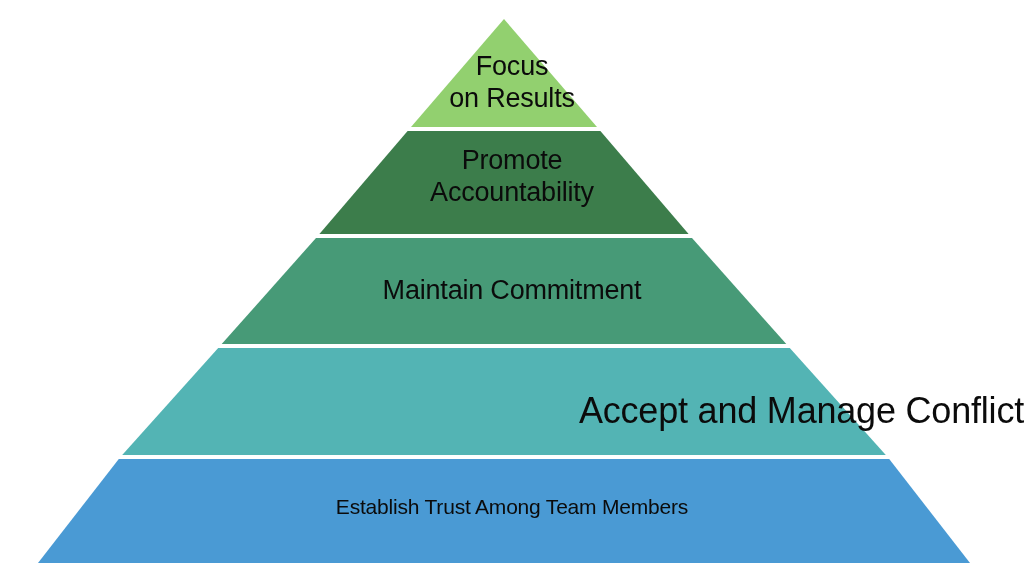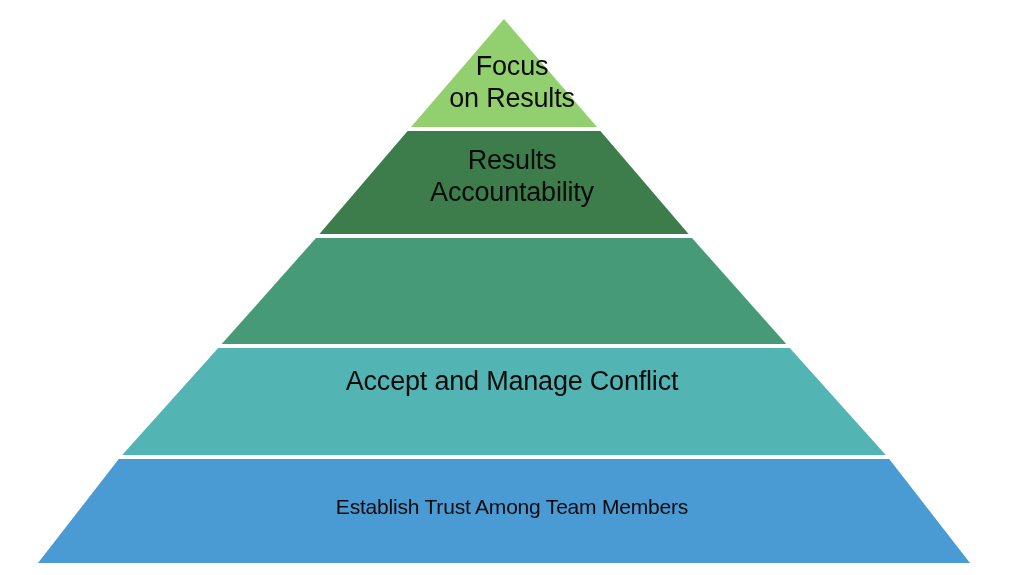--- a/index.html
+++ b/index.html
@@ -46,21 +46,21 @@
     color: #0b0b0b;
     font-family: "Liberation Sans", sans-serif;
     font-weight: 400;
     line-height: 1.18;
     letter-spacing: -0.2px;
     white-space: pre-line;
   }
   #tier-label-0 { top: 51px;  font-size: 27px; }
   #tier-label-1 { top: 145px; font-size: 27px; }
   #tier-label-2 { top: 275px; font-size: 27px; }
-  #tier-label-3 { top: 366px; font-size: 27px; }
+  #tier-label-3 { top: 390px; font-size: 36px; text-align: right; }
   #tier-label-4 { top: 495px; font-size: 21px; }
 </style>
 </head>
 <body>
 
 <div id="pyramid-diagram">
 
   <svg id="pyramid-svg" viewBox="0 0 1024 575">
 
     <polygon class="tier-shape" points="504,19 597,127 411,127" fill="#92D06F"></polygon>
@@ -70,19 +70,20 @@
     <polygon class="tier-shape" points="316,238 692,238 786.3,344 221.7,344" fill="#479A77"></polygon>
 
     <polygon class="tier-shape" points="218.2,348 789.8,348 885.8,455 122.2,455" fill="#53B4B4"></polygon>
 
     <polygon class="tier-shape" points="118.8,459 889.2,459 970,563 38,563" fill="#4A9AD4"></polygon>
   </svg>
 
   <div class="tier-label-layer">
     <div class="tier-label" id="tier-label-0">Focus
 on Results</div>
-    <div class="tier-label" id="tier-label-1">Results
+    <div class="tier-label" id="tier-label-1">Promote
 Accountability</div>
+    <div class="tier-label" id="tier-label-2">Maintain Commitment</div>
     <div class="tier-label" id="tier-label-3">Accept and Manage Conflict</div>
     <div class="tier-label" id="tier-label-4">Establish Trust Among Team Members</div>
   </div>
 
 </div>
 
 </body></html>

